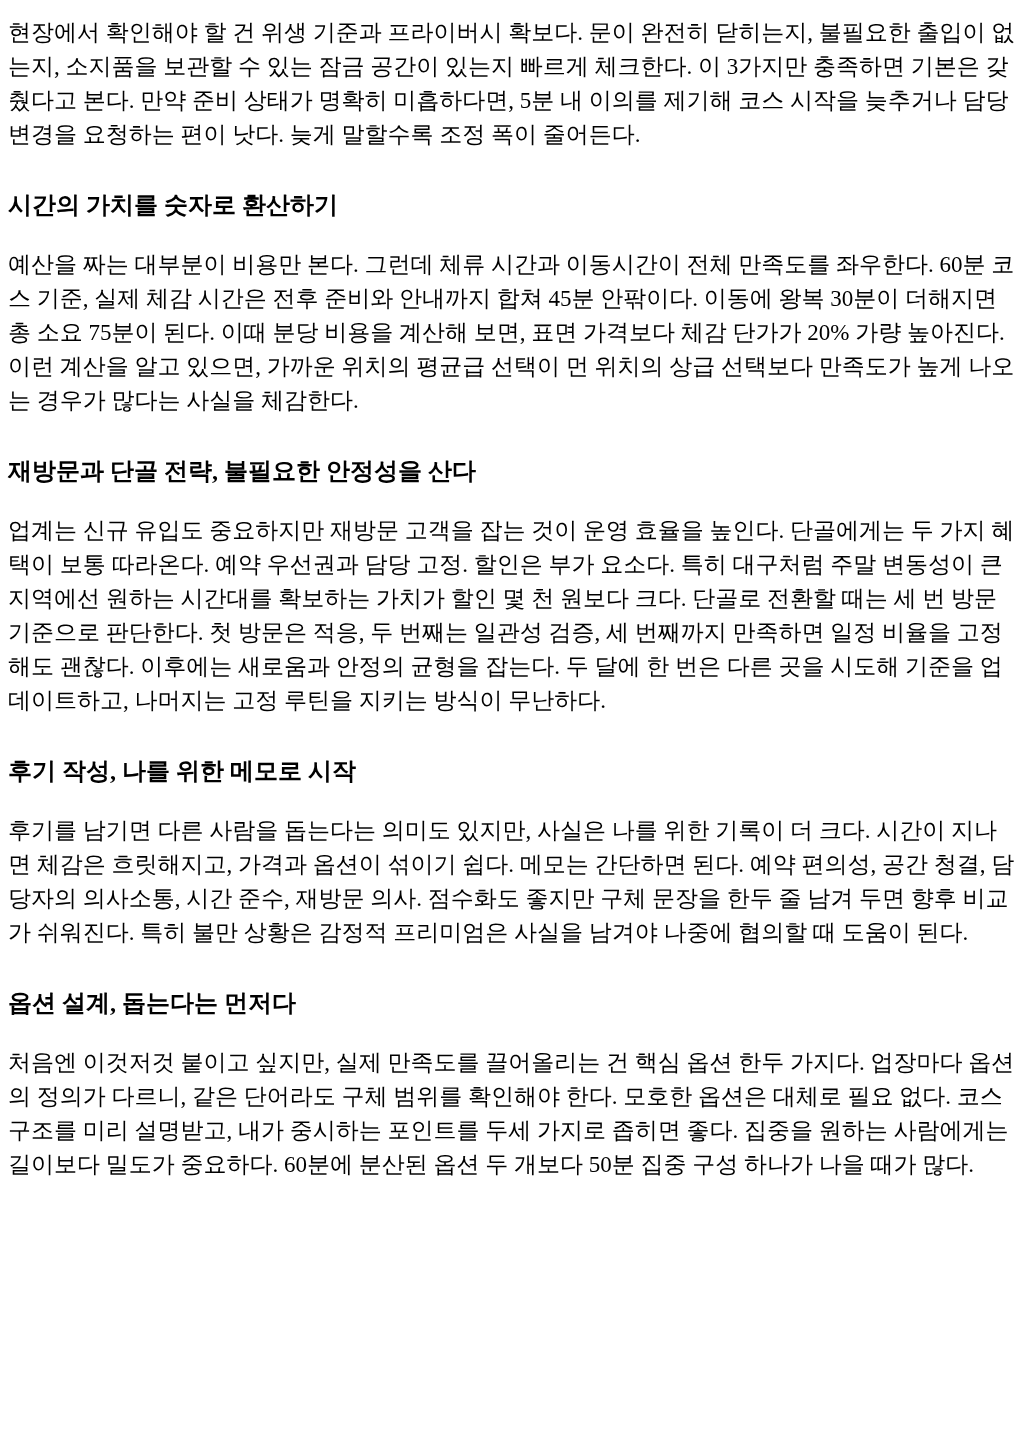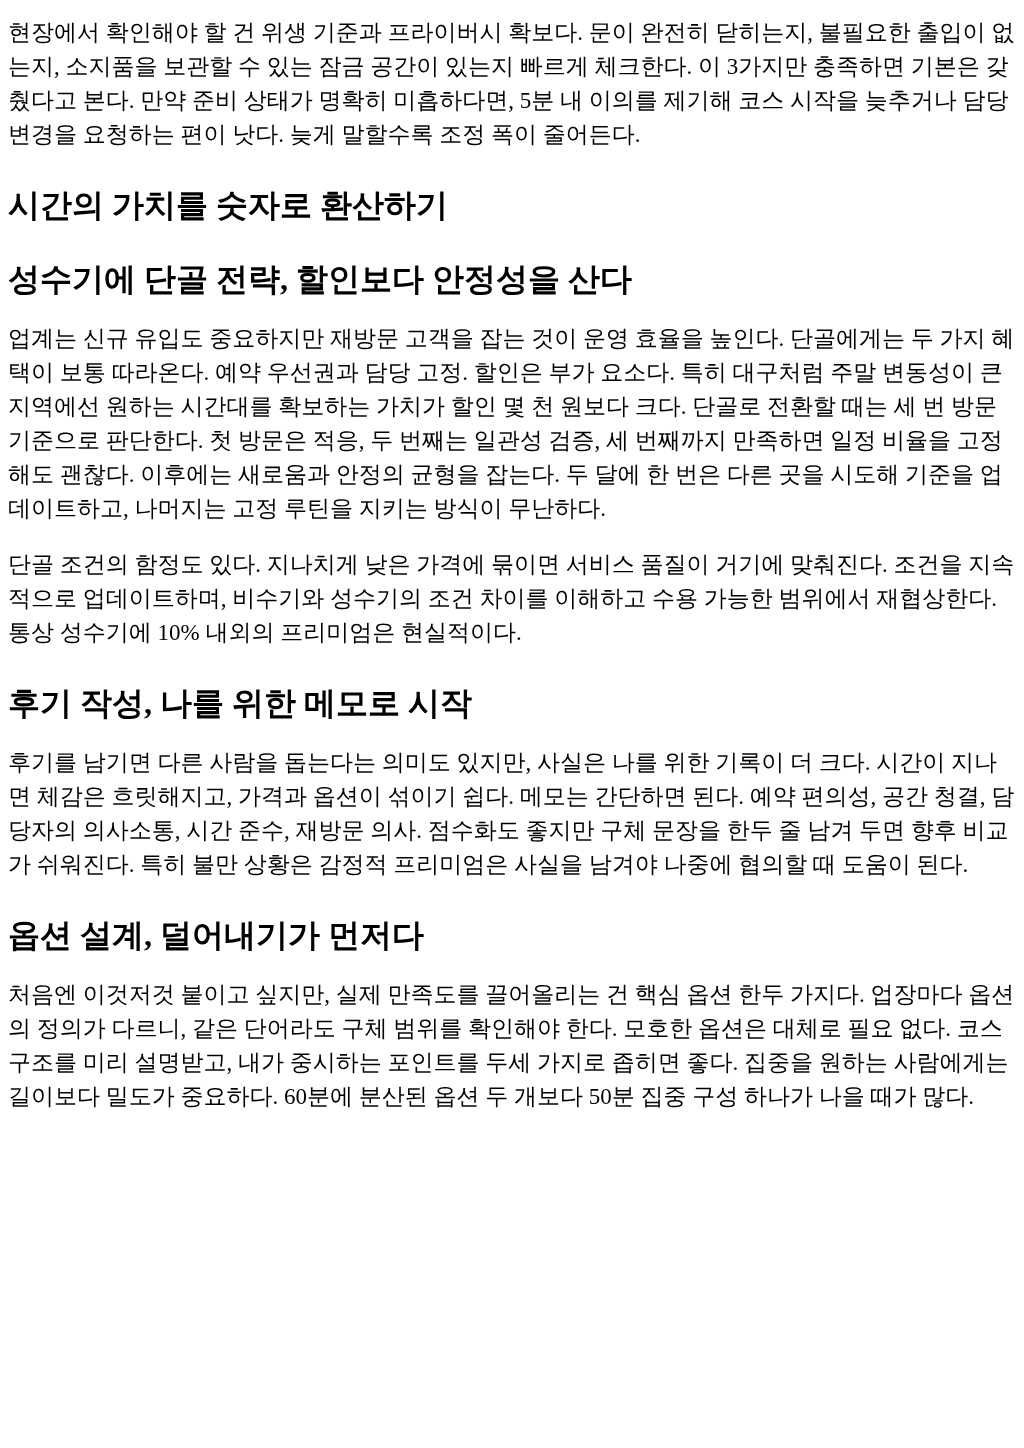--- a/index.html
+++ b/index.html
@@ -17,46 +17,46 @@
     box-sizing: border-box;
     padding: 6px 8px 0 8px;
   }
   .doc p {
     margin: 0 0 22px 0;
     text-align: left;
     word-break: normal;
     overflow-wrap: break-word;
   }
   .doc h2 {
-    font-size: 32px;
+    font-size: 24px;
     line-height: 42px;
     font-weight: bold;
     margin: 32px 0 22px 0;
     font-family: "Liberation Serif", "DejaVu Serif", serif;
   }
   .doc .first-para { margin-top: 2px; }
 </style>
 </head>
 <body>
 
 <div class="page">
   <div class="doc">
     <p class="first-para">현장에서 확인해야 할 건 위생 기준과 프라이버시 확보다. 문이 완전히 닫히는지, 불필요한 출입이 없는지, 소지품을 보관할 수 있는 잠금 공간이 있는지 빠르게 체크한다. 이 3가지만 충족하면 기본은 갖췄다고 본다. 만약 준비 상태가 명확히 미흡하다면, 5분 내 이의를 제기해 코스 시작을 늦추거나 담당 변경을 요청하는 편이 낫다. 늦게 말할수록 조정 폭이 줄어든다.</p>
     <div id="sections">
         <section>
           <h2>시간의 가치를 숫자로 환산하기</h2>
+          <p>예산을 짜는 대부분이 비용만 본다. 그런데 체류 시간과 이동시간이 전체 만족도를 좌우한다. 60분 코스 기준, 실제 체감 시간은 전후 준비와 안내까지 합쳐 45분 안팎이다. 이동에 왕복 30분이 더해지면 총 소요 75분이 된다. 이때 분당 비용을 계산해 보면, 표면 가격보다 체감 단가가 20% 가량 높아진다. 이런 계산을 알고 있으면, 가까운 위치의 평균급 선택이 먼 위치의 상급 선택보다 만족도가 높게 나오는 경우가 많다는 사실을 체감한다.</p>
         </section>
         <section>
-          <h2>성수기에 단골 전략, 할인보다 안정성을 산다</h2>
+          <h2>재방문과 단골 전략, 불필요한 안정성을 산다</h2>
           <p>업계는 신규 유입도 중요하지만 재방문 고객을 잡는 것이 운영 효율을 높인다. 단골에게는 두 가지 혜택이 보통 따라온다. 예약 우선권과 담당 고정. 할인은 부가 요소다. 특히 대구처럼 주말 변동성이 큰 지역에선 원하는 시간대를 확보하는 가치가 할인 몇 천 원보다 크다. 단골로 전환할 때는 세 번 방문 기준으로 판단한다. 첫 방문은 적응, 두 번째는 일관성 검증, 세 번째까지 만족하면 일정 비율을 고정해도 괜찮다. 이후에는 새로움과 안정의 균형을 잡는다. 두 달에 한 번은 다른 곳을 시도해 기준을 업데이트하고, 나머지는 고정 루틴을 지키는 방식이 무난하다.</p>
-          <p>단골 조건의 함정도 있다. 지나치게 낮은 가격에 묶이면 서비스 품질이 거기에 맞춰진다. 조건을 지속적으로 업데이트하며, 비수기와 성수기의 조건 차이를 이해하고 수용 가능한 범위에서 재협상한다. 통상 성수기에 10% 내외의 프리미엄은 현실적이다.</p>
         </section>
         <section>
           <h2>후기 작성, 나를 위한 메모로 시작</h2>
           <p>후기를 남기면 다른 사람을 돕는다는 의미도 있지만, 사실은 나를 위한 기록이 더 크다. 시간이 지나면 체감은 흐릿해지고, 가격과 옵션이 섞이기 쉽다. 메모는 간단하면 된다. 예약 편의성, 공간 청결, 담당자의 의사소통, 시간 준수, 재방문 의사. 점수화도 좋지만 구체 문장을 한두 줄 남겨 두면 향후 비교가 쉬워진다. 특히 불만 상황은 감정적 프리미엄은 사실을 남겨야 나중에 협의할 때 도움이 된다.</p>
         </section>
         <section>
-          <h2>옵션 설계, 덜어내기가 먼저다</h2>
+          <h2>옵션 설계, 돕는다는 먼저다</h2>
           <p>처음엔 이것저것 붙이고 싶지만, 실제 만족도를 끌어올리는 건 핵심 옵션 한두 가지다. 업장마다 옵션의 정의가 다르니, 같은 단어라도 구체 범위를 확인해야 한다. 모호한 옵션은 대체로 필요 없다. 코스 구조를 미리 설명받고, 내가 중시하는 포인트를 두세 가지로 좁히면 좋다. 집중을 원하는 사람에게는 길이보다 밀도가 중요하다. 60분에 분산된 옵션 두 개보다 50분 집중 구성 하나가 나을 때가 많다.</p>
         </section>
       </div>
   </div>
 </div>
 
 </body></html>

